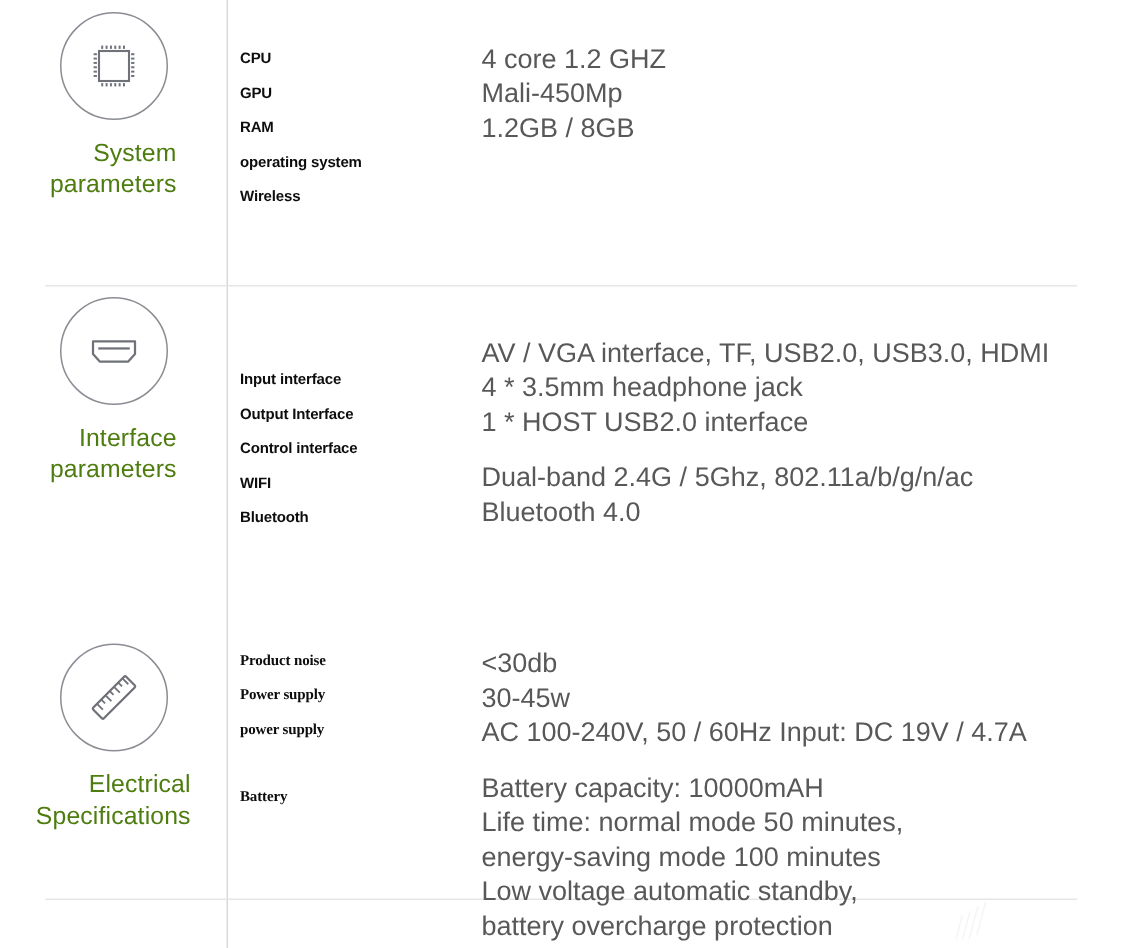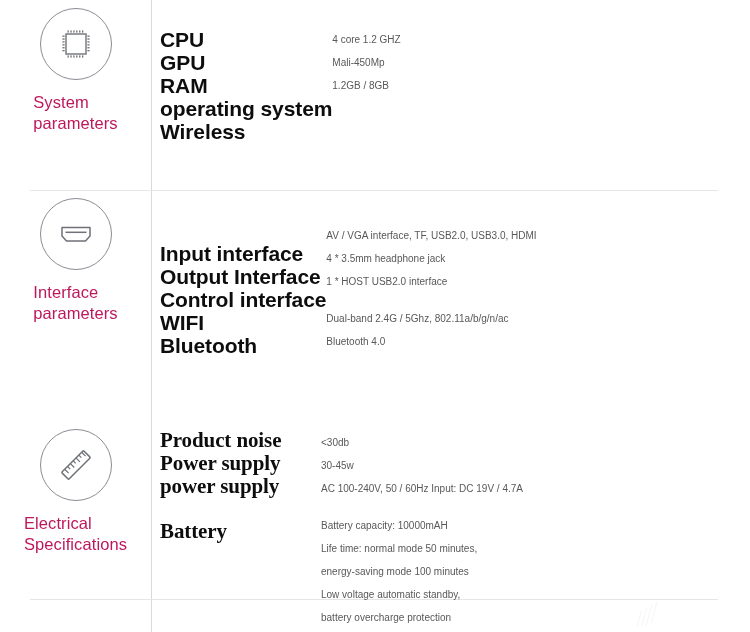--- a/index.html
+++ b/index.html
@@ -67,57 +67,57 @@
     height: 72px;
     border: 1px solid #8a8d93;
     border-radius: 50%;
     display: flex;
     align-items: center;
     justify-content: center;
     box-sizing: border-box;
   }
   .category-label {
     margin-top: 12px;
-    text-align: left;
+    text-align: right;
     font-size: 16.5px;
     line-height: 21px;
     font-weight: 400;
-    color: #be185d;
+    color: #4d7c0f;
     letter-spacing: 0.1px;
   }
 
   .sec1-cat { padding-top: 8px; }
   .sec2-cat { padding-top: 8px; }
   .sec3-cat { padding-top: 20px; }
 
   
   .labels-col {
     flex: 0 0 170px;
     padding-left: 9px;
     box-sizing: border-box;
   }
   .label-line {
-    font-size: 21px;
+    font-size: 10px;
     line-height: 23px;
     font-weight: 600;
     color: #0d0d0d;
     white-space: nowrap;
     letter-spacing: -0.1px;
   }
   .label-spacer { height: 23px; }
 
   
   .values-col {
     flex: 1 1 auto;
     padding-left: 0;
     box-sizing: border-box;
   }
   .value-group { }
   .value-line {
-    font-size: 10px;
+    font-size: 18px;
     line-height: 23px;
     color: #585858;
     white-space: nowrap;
     letter-spacing: 0px;
   }
   .value-gap { height: 12px; }
 
   .sec1-labels { padding-top: 28px; }
   .sec1-values { padding-top: 28px; }
   .sec2-labels { padding-top: 52px; }

